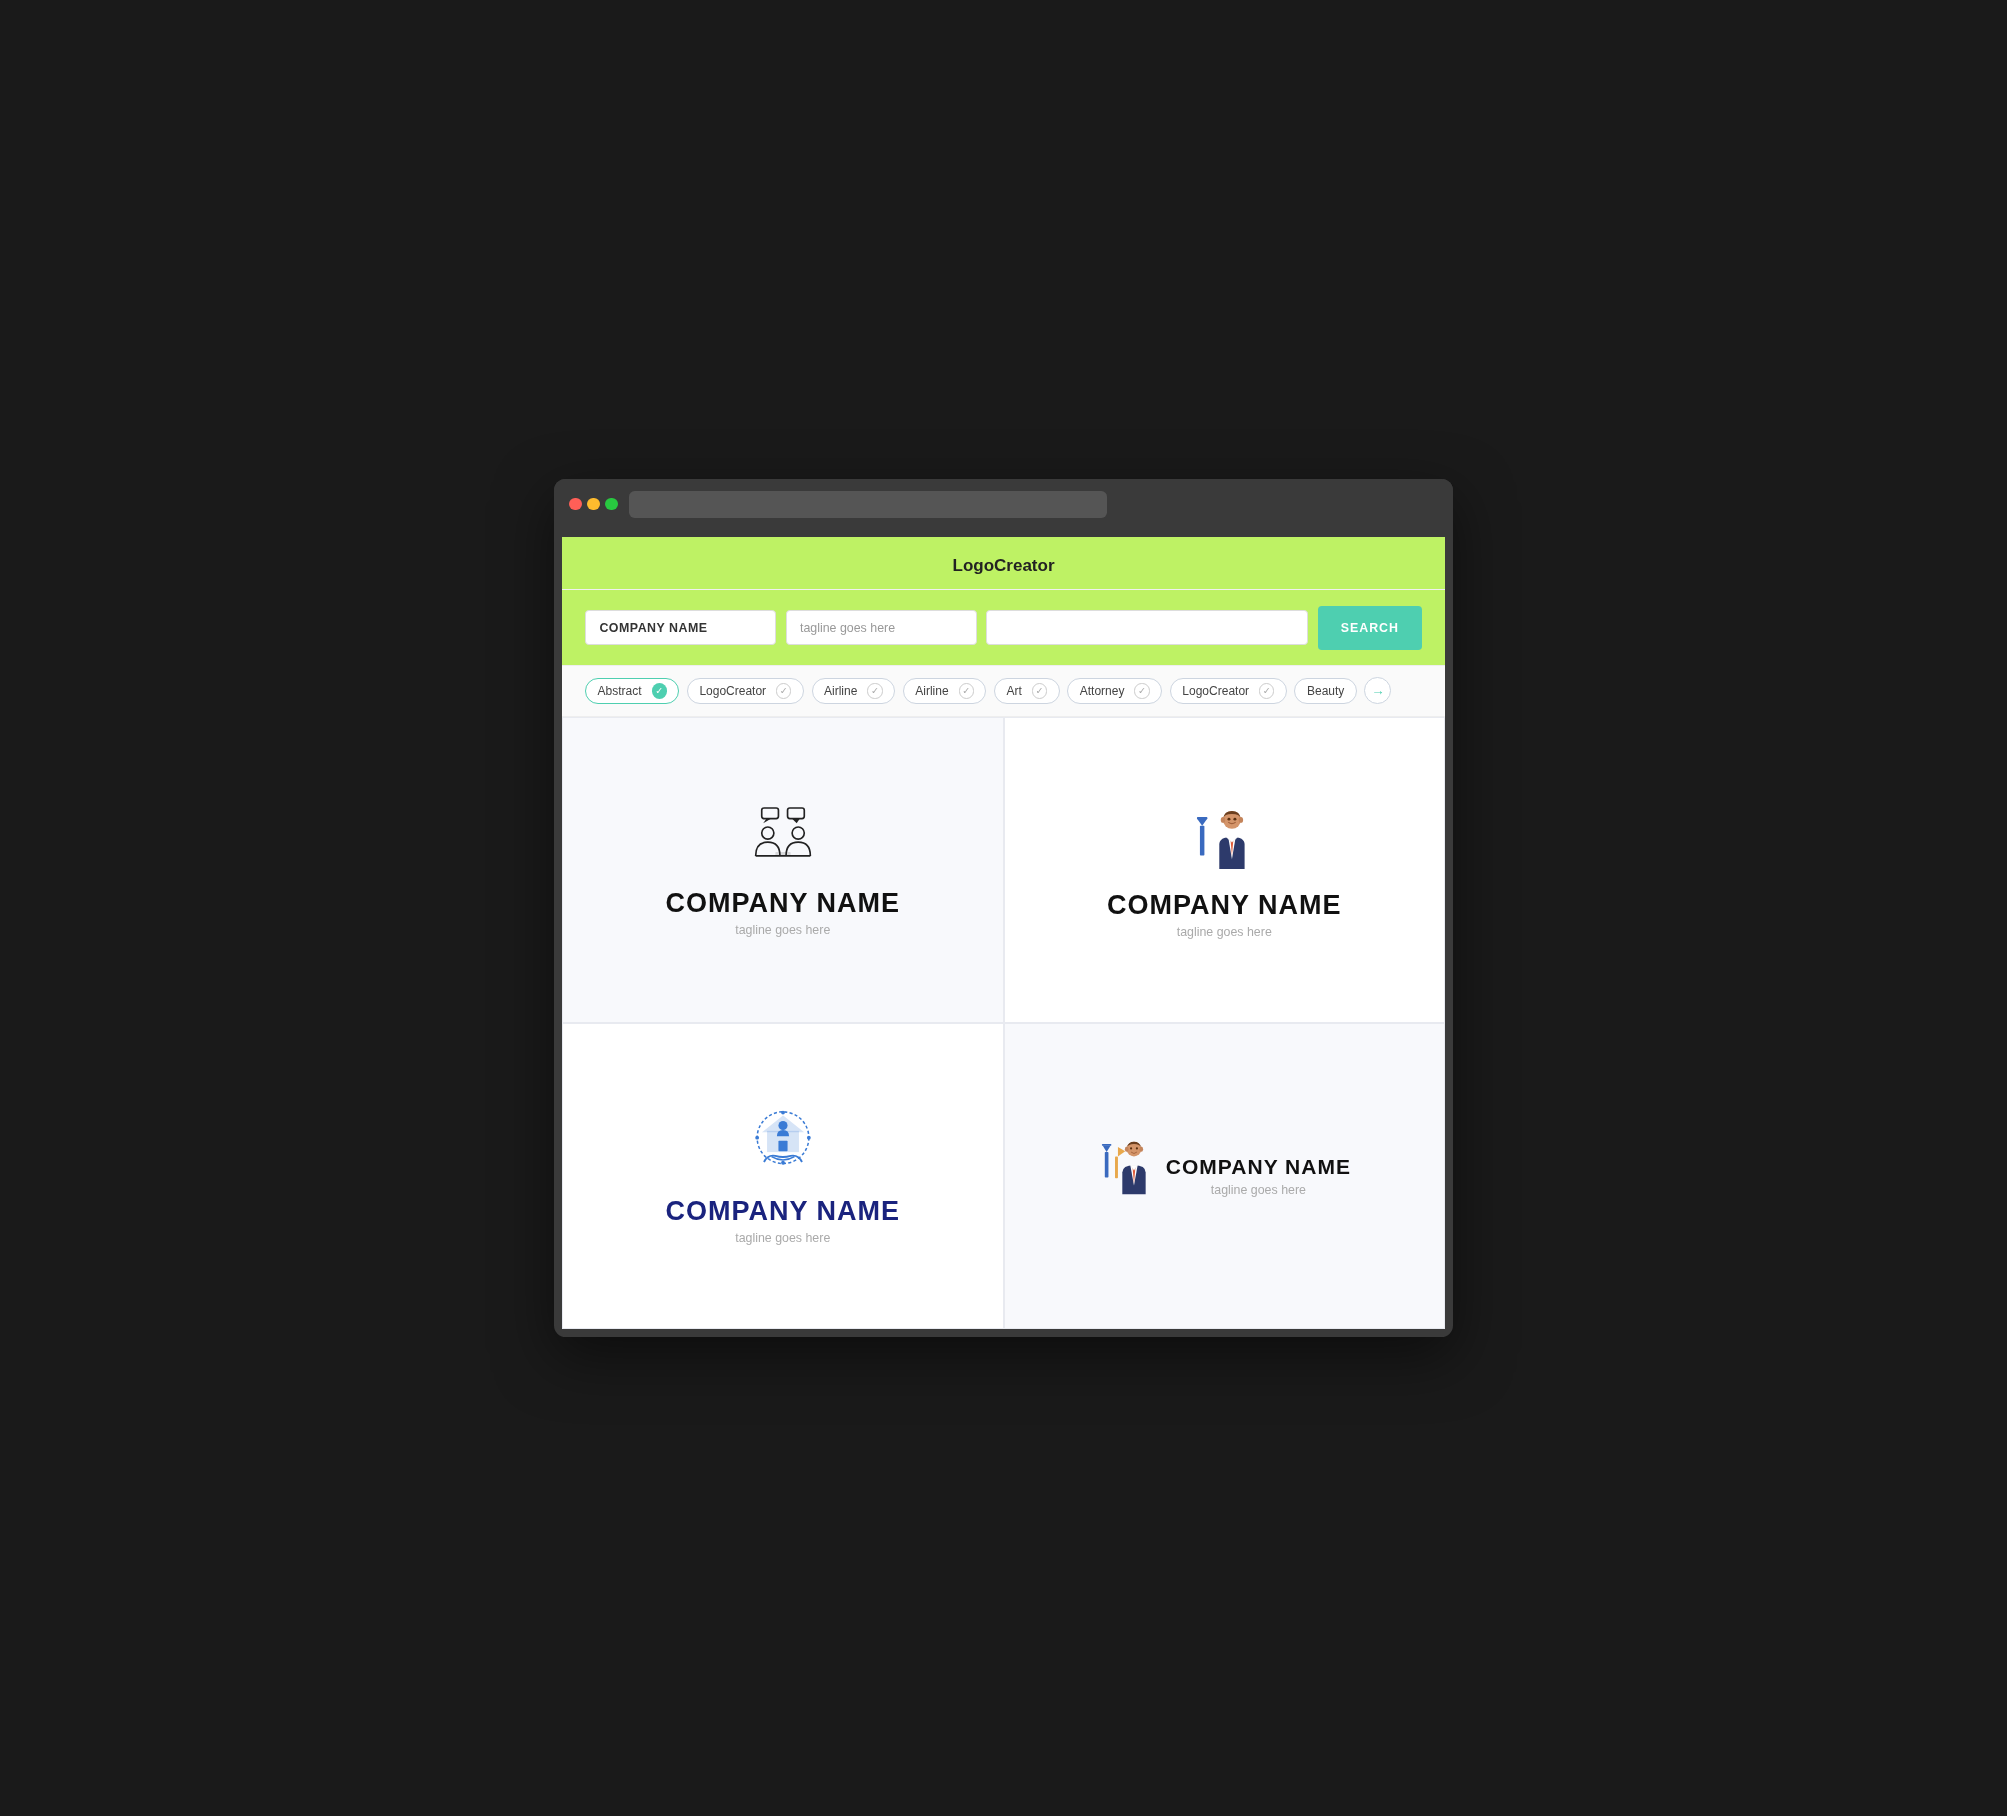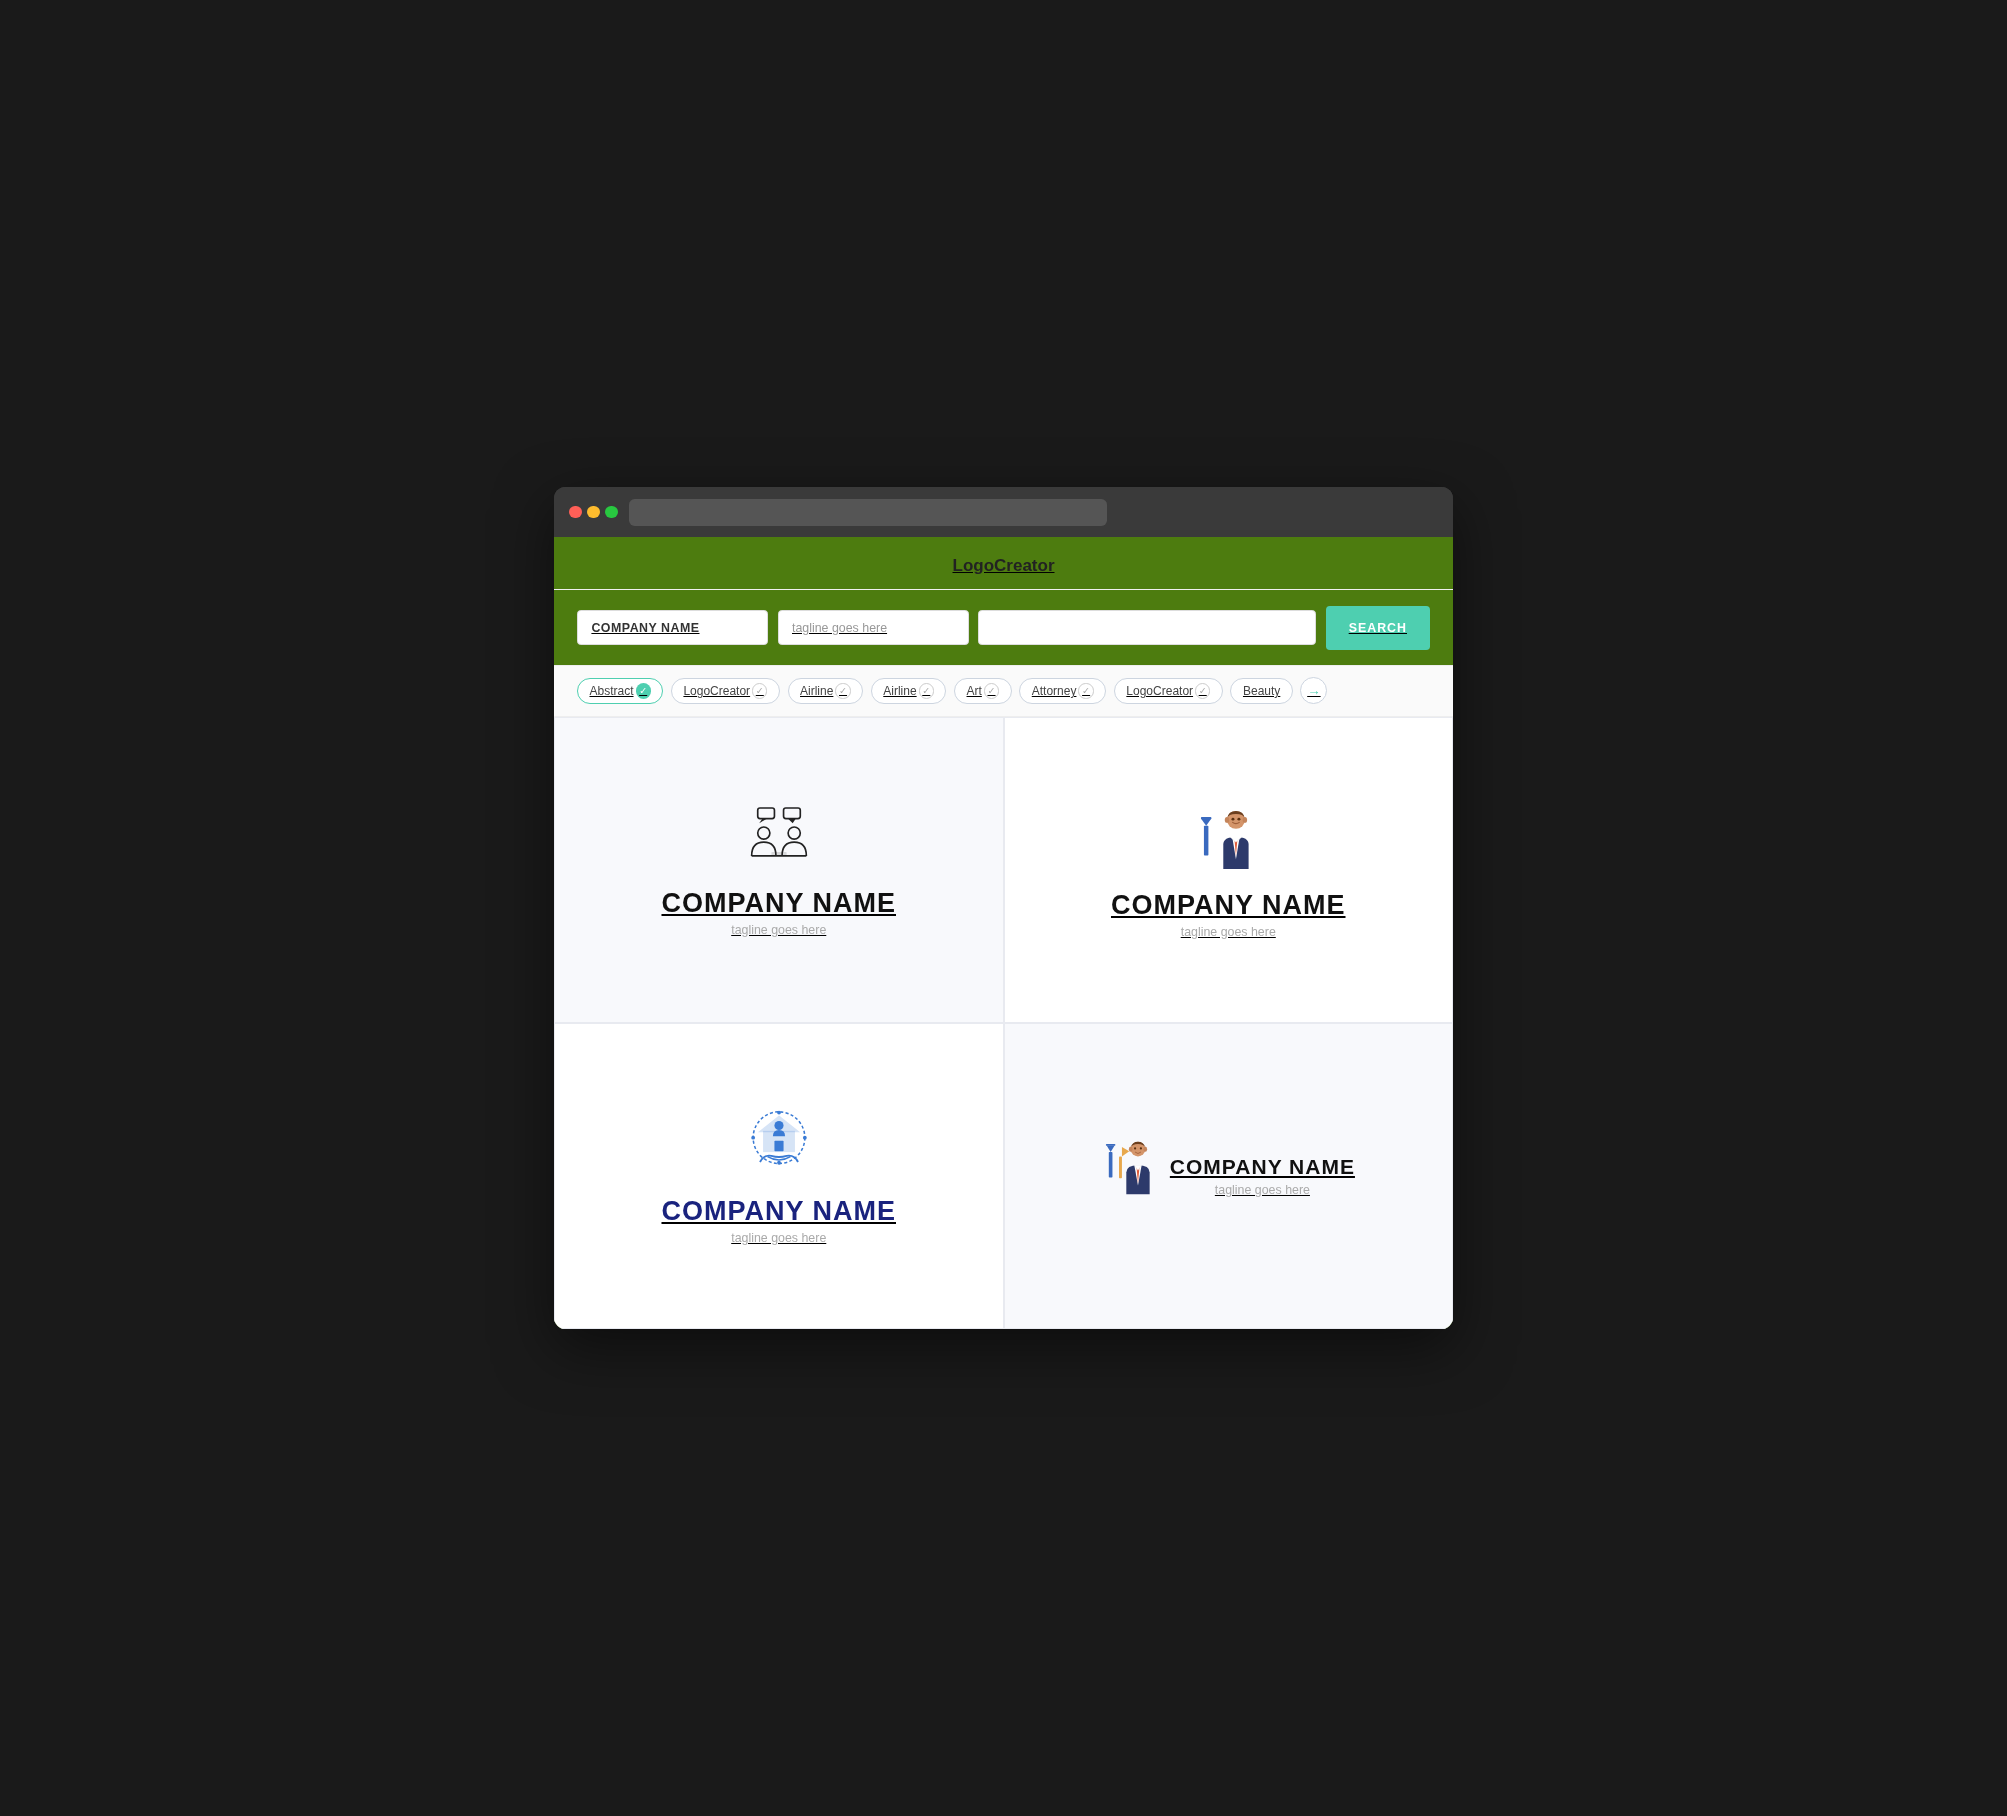--- a/index.html
+++ b/index.html
@@ -38,23 +38,22 @@
     .traffic-light.yellow { background: #febc2e; }
     .traffic-light.green { background: #28c840; }
     .url-bar {
       flex: 1;
       background: #555;
       border-radius: 5.7px;
       height: 27px;
       max-width: 478px;
     }
     .browser-content {
-      background: #4d7c0f;
-      margin: 0;
-      text-decoration: underline;
+      background: #bef264;
+      margin: 8px;
     }
     .app-header {
       padding: 19px 29px 13.4px;
       text-align: center;
       border-bottom: 1px solid #f0f0f0;
     }
     .app-title {
       font-size: 17px;
       font-weight: 700;
       color: #222;
@@ -94,21 +93,21 @@
       align-items: center;
       padding: 11.5px 23px;
       gap: 7.6px;
       border-bottom: 1px solid #eee;
       background: #fafafa;
       overflow: hidden;
     }
     .category-chip {
       display: flex;
       align-items: center;
-      gap: 2px;
+      gap: 10px;
       padding: 4.8px 11.5px;
       border-radius: 19px;
       border: 1.4px solid #cdd5e0;
       font-size: 12px;
       color: #444;
       cursor: pointer;
       white-space: nowrap;
       background: #fff;
     }
     .category-chip.active {

